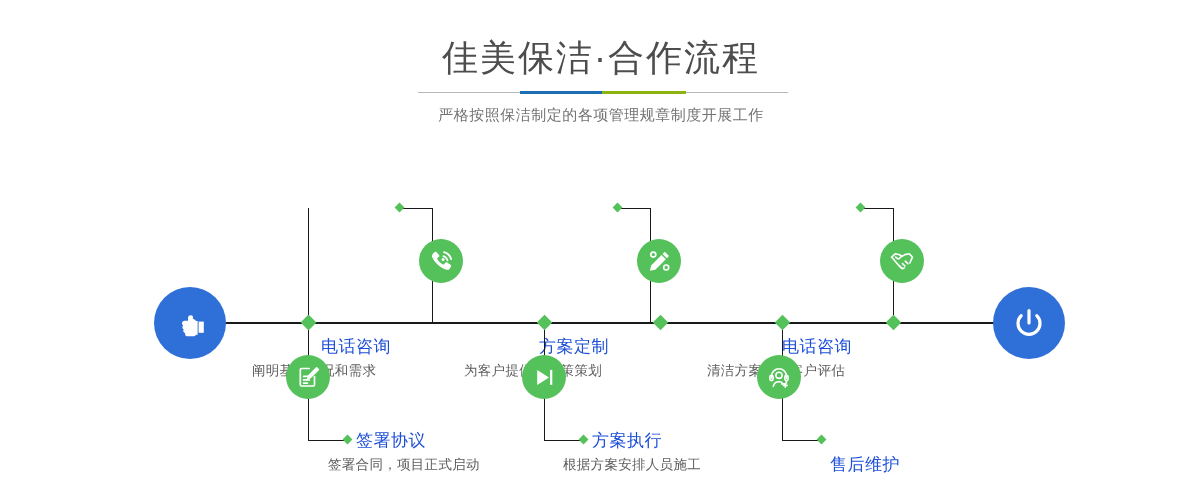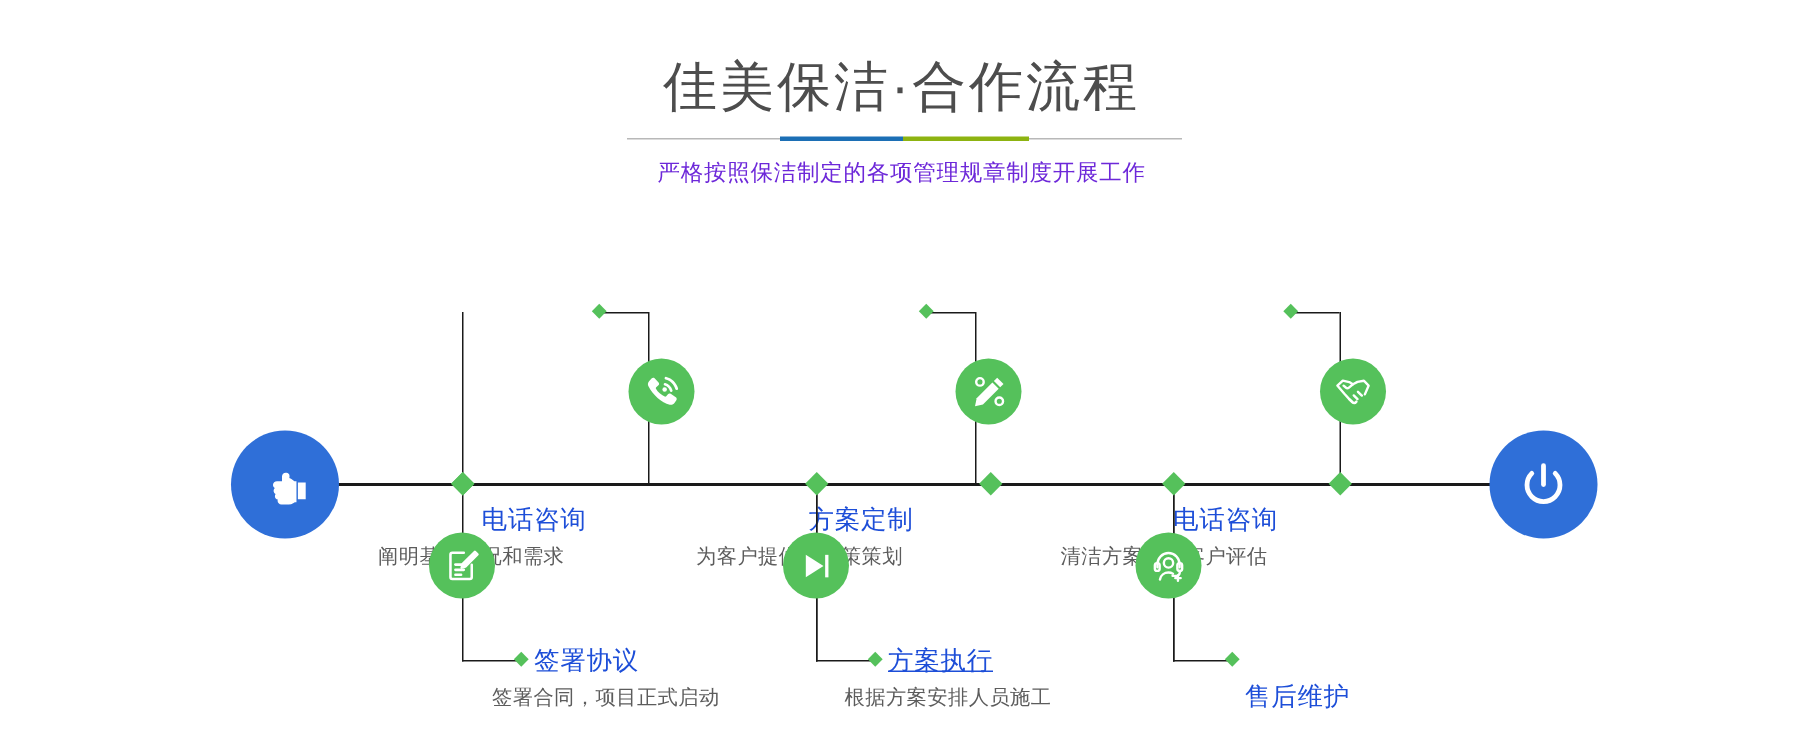--- a/index.html
+++ b/index.html
@@ -68,21 +68,21 @@
     height: 3px;
     background: #8db311;
   }
   #page-subtitle {
     position: absolute;
     left: 0;
     top: 106px;
     width: 1202px;
     text-align: center;
     font-size: 15px;
-    color: #6d28d9;
+    color: #737373;
     letter-spacing: 0.5px;
     white-space: nowrap;
   }
 
   
   #timeline {
     position: absolute;
     left: 0;
     top: 150px;
     width: 1202px;
@@ -281,21 +281,21 @@
 
   <div class="node-icon" style="left:522px; top:205px;">
     <span>
       <svg width="25" height="25" viewBox="0 0 25 25" fill="#ffffff">
         <path d="M5.2 4.9L17 12.4 5.2 19.9z"></path>
         <rect x="18.1" y="4.9" width="2.2" height="15"></rect>
       </svg>
     </span>
   </div>
 
-  <div class="label-title" style="left:592px; top:279px;text-decoration:underline;">方案执行</div>
+  <div class="label-title" style="left:592px; top:279px;">方案执行</div>
   <div class="label-desc" style="left:563px; top:306px;">根据方案安排人员施工</div>
 
   <div class="diamond-axis" style="left:777px; top:167px;"></div>
   <div class="stem" style="left:782px; top:172px; height:119px;"></div>
   <div class="hbar" style="left:860px; top:58px; width:33px;"></div>
   <div class="stem" style="left:893px; top:58px; height:114px;"></div>
   <div class="diamond-label" style="left:857px; top:54px;"></div>
   <div class="diamond-axis" style="left:888px; top:167px;"></div>
 
   <div class="node-icon" style="left:880px; top:89px;">

